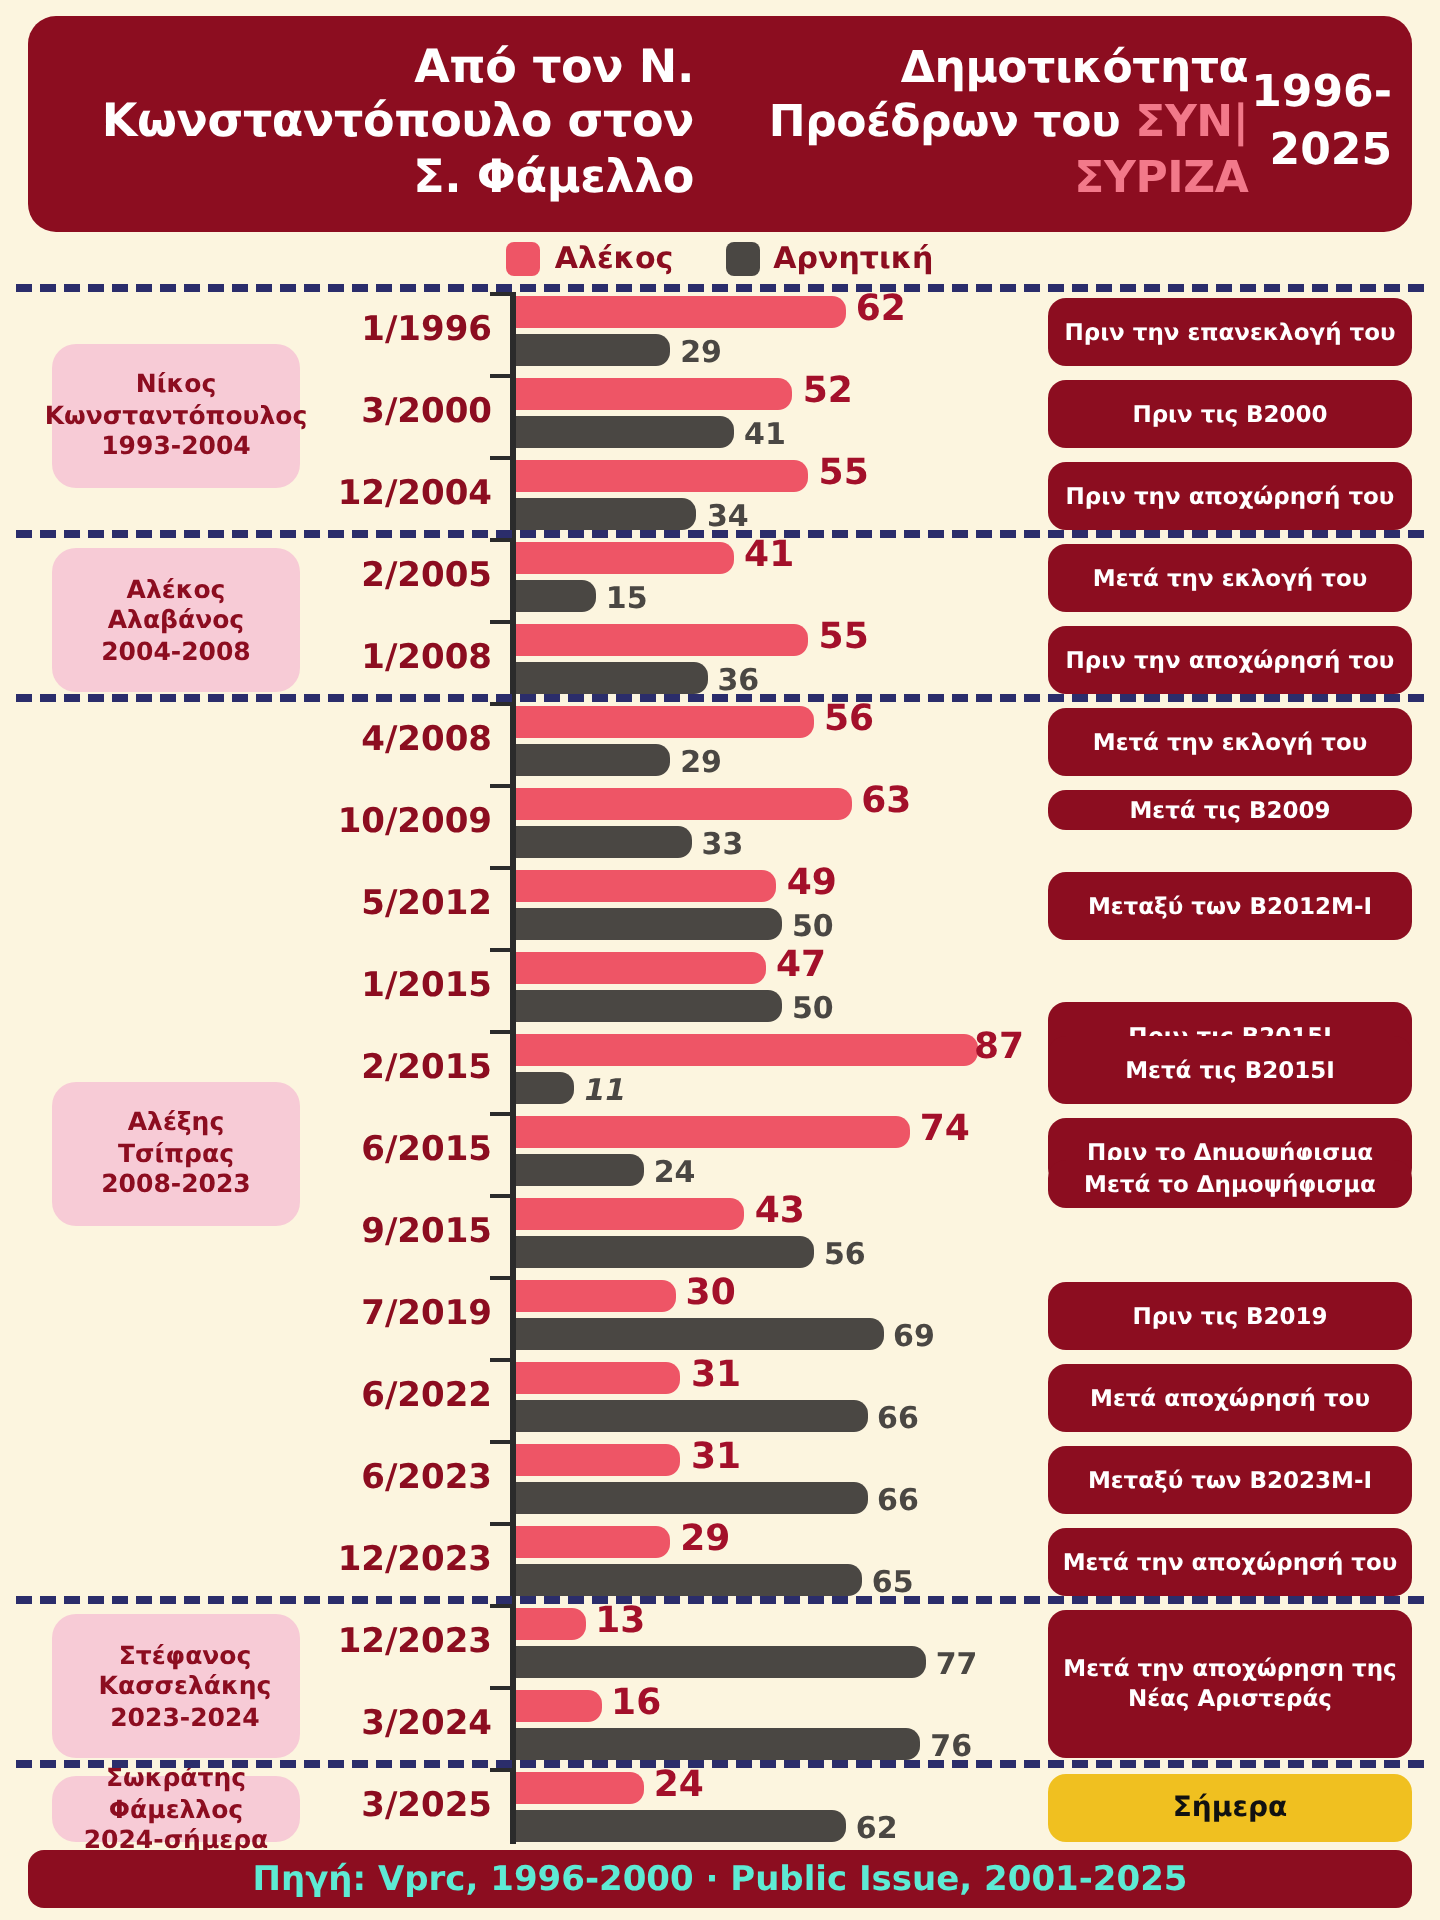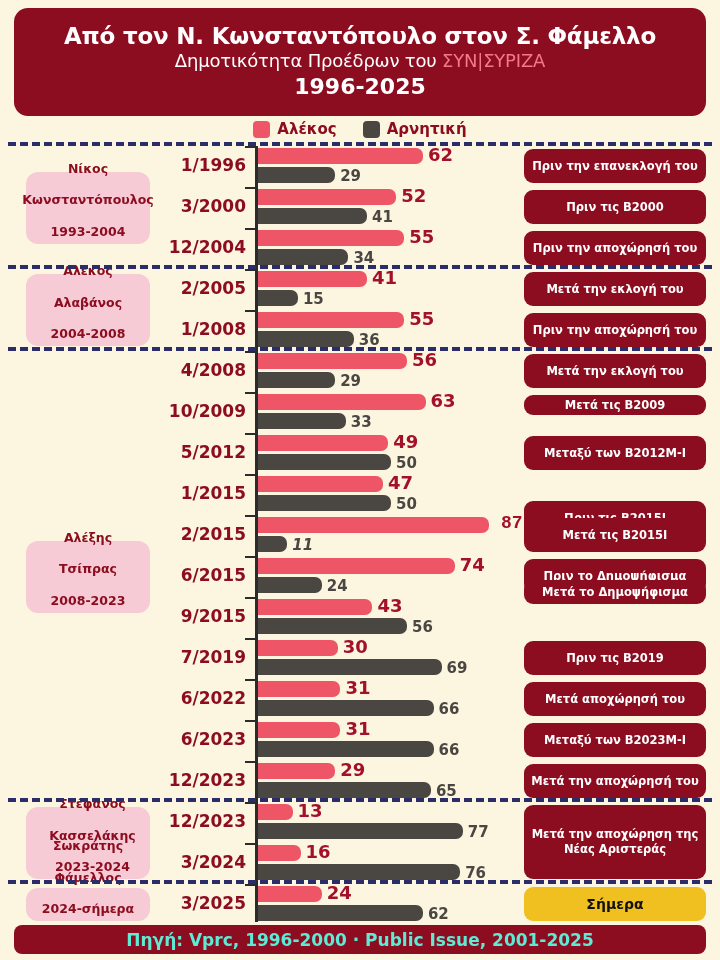--- a/index.html
+++ b/index.html
@@ -8,25 +8,25 @@
     background: #FCF5DF;
     font-family: "DejaVu Sans", sans-serif;
     overflow: hidden;
   }
   #root { position: relative; width: 720px; height: 960px; background: #FCF5DF; }
 
   
   .title-box {
     position: absolute; left: 14px; top: 8px; width: 692px; height: 108px;
     background: #8C0D20; border-radius: 14px;
-    display: flex; flex-direction: column; align-items: center; justify-content: center;
-    color: #FFFFFF; text-align: left; padding: 4px 10px;
+    display: flex; flex-direction: row; align-items: center; justify-content: center;
+    color: #FFFFFF; text-align: right; padding: 4px 10px;
   }
   .title-l1 { font-size: 23px; font-weight: bold; line-height: 1.18; letter-spacing: -0.2px; }
-  .title-l2 { font-size: 18px; font-weight: normal; line-height: 1.25; letter-spacing: -0.2px; }
+  .title-l2 { font-size: 22px; font-weight: bold; line-height: 1.25; letter-spacing: -0.2px; }
   .title-l3 { font-size: 22px; font-weight: bold; line-height: 1.3; }
   .hl { color: #F2798A; }
 
   
   .legend {
     position: absolute; left: 0; top: 118px; width: 720px; height: 22px;
     display: flex; align-items: center; justify-content: center; gap: 26px;
   }
   .lg-item { display: flex; align-items: center; gap: 7px; }
   .sw { width: 17px; height: 17px; border-radius: 4px; }
@@ -60,23 +60,23 @@
   .val {
     position: absolute; font-size: 16px; font-weight: bold; white-space: nowrap;
   }
   .val-pos { top: -2px; color: #A3102A; font-size: 18px; }
   .val-neg { top: 21px; color: #4A4743; font-size: 15px; }
 
   
   .leader {
     position: absolute; left: 26px; width: 124px;
     background: #F7CBD6; border-radius: 12px;
-    display: flex; flex-direction: column; align-items: center; justify-content: flex-end;
+    display: flex; flex-direction: column; align-items: center; justify-content: center;
     color: #8C0D20; font-size: 12.5px; font-weight: bold; line-height: 1.25;
-    text-align: center; padding: 4px 3px; gap: 16px;
+    text-align: center; padding: 4px 3px;
   }
   .leader-line { display: block; white-space: nowrap; }
 
   
   .note {
     position: absolute; left: 524px; width: 182px;
     background: #8C0D20; border-radius: 9px;
     display: flex; align-items: center; justify-content: center; text-align: center;
     color: #FFFFFF; font-size: 11.5px; font-weight: bold; line-height: 1.3; padding: 3px 6px;
   }
@@ -184,21 +184,21 @@
         <div class="row-date">1/2015</div>
         <div class="bar bar-pos" style="width: 125.02px;"></div>
         <div class="val val-pos" style="left: 388.02px;">47</div>
         <div class="bar bar-neg" style="width: 133px;"></div>
         <div class="val val-neg" style="left: 396px;">50</div>
       </div>
       <div class="row" style="top: 515px;">
         <div class="tick"></div>
         <div class="row-date">2/2015</div>
         <div class="bar bar-pos" style="width: 231.42px;"></div>
-        <div class="val val-pos" style="left: 501px; font-family: Liberation Mono, monospace;">87</div>
+        <div class="val val-pos" style="left: 487px;">87</div>
         <div class="bar bar-neg" style="width: 29.26px;"></div>
         <div class="val val-neg" style="left: 292.26px; font-style: italic;">11</div>
       </div>
       <div class="row" style="top: 556px;">
         <div class="tick"></div>
         <div class="row-date">6/2015</div>
         <div class="bar bar-pos" style="width: 196.84px;"></div>
         <div class="val val-pos" style="left: 459.84px;">74</div>
         <div class="bar bar-neg" style="width: 63.84px;"></div>
         <div class="val val-neg" style="left: 326.84px;">24</div>

